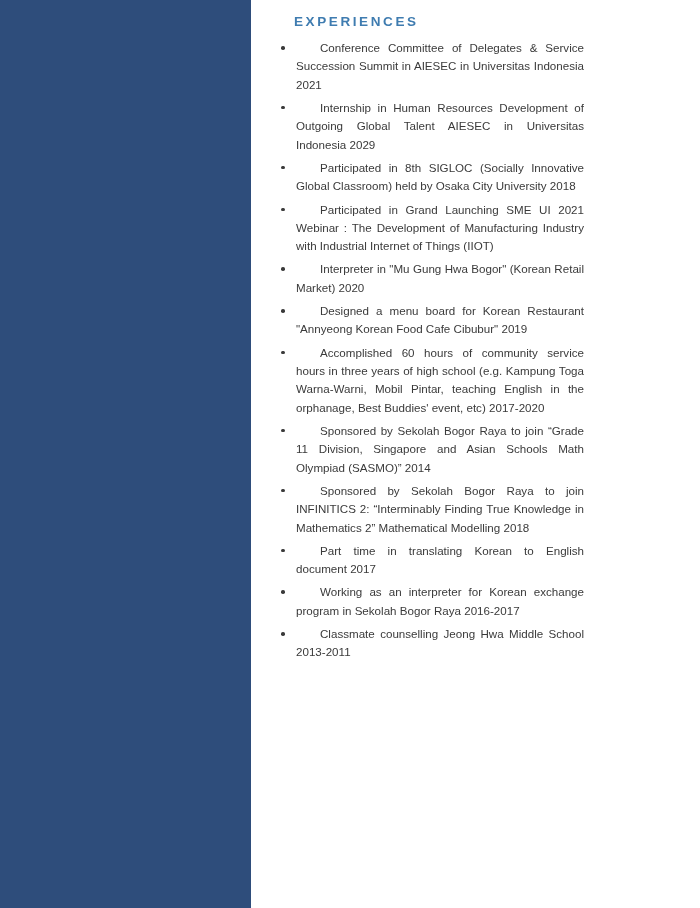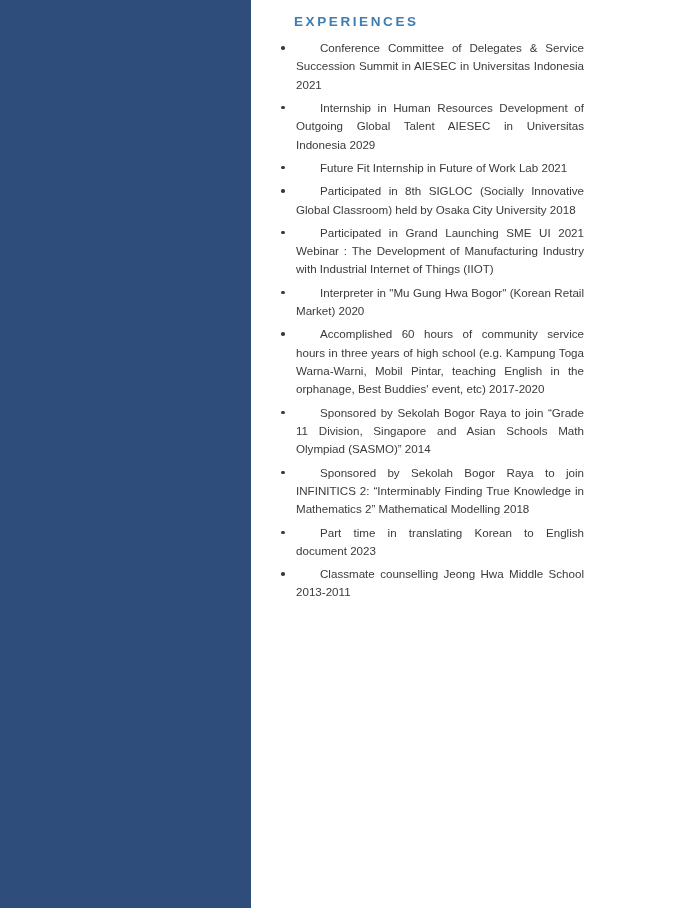--- a/index.html
+++ b/index.html
@@ -75,25 +75,26 @@
 <div class="page">
 
   <div class="sidebar"></div>
 
   <div class="content">
     <div class="section-title">EXPERIENCES</div>
 
     <ul class="exp-list">
       <li><span class="txt">Conference Committee of Delegates &amp; Service Succession Summit in AIESEC in Universitas Indonesia 2021</span></li>
       <li><span class="txt">Internship in Human Resources Development of Outgoing Global Talent AIESEC in Universitas Indonesia 2029</span></li>
-      <li><span class="txt">Future Fit Internship in Future of Work Lab 2021</span></li>
       <li><span class="txt">Participated in 8th SIGLOC (Socially Innovative Global Classroom) held by Osaka City University 2018</span></li>
       <li><span class="txt">Participated in Grand Launching SME UI 2021 Webinar : The Development of Manufacturing Industry with Industrial Internet of Things (IIOT)</span></li>
       <li><span class="txt">Interpreter in "Mu Gung Hwa Bogor" (Korean Retail Market) 2020</span></li>
+      <li><span class="txt">Designed a menu board for Korean Restaurant "Annyeong Korean Food Cafe Cibubur" 2019</span></li>
       <li><span class="txt">Accomplished 60 hours of community service hours in three years of high school (e.g. Kampung Toga Warna-Warni, Mobil Pintar, teaching English in the orphanage, Best Buddies' event, etc) 2017-2020</span></li>
       <li><span class="txt">Sponsored by Sekolah Bogor Raya to join “Grade 11 Division, Singapore and Asian Schools Math Olympiad (SASMO)” 2014</span></li>
       <li><span class="txt">Sponsored by Sekolah Bogor Raya to join INFINITICS 2: “Interminably Finding True Knowledge in Mathematics 2” Mathematical Modelling 2018</span></li>
-      <li><span class="txt">Part time in translating Korean  to English document 2023</span></li>
+      <li><span class="txt">Part time in translating Korean  to English document 2017</span></li>
+      <li><span class="txt">Working as an interpreter for Korean exchange program in Sekolah Bogor Raya 2016-2017</span></li>
       <li><span class="txt">Classmate counselling Jeong Hwa Middle School 2013-2011</span></li>
     </ul>
   </div>
 
 </div>
 
 </body></html>

